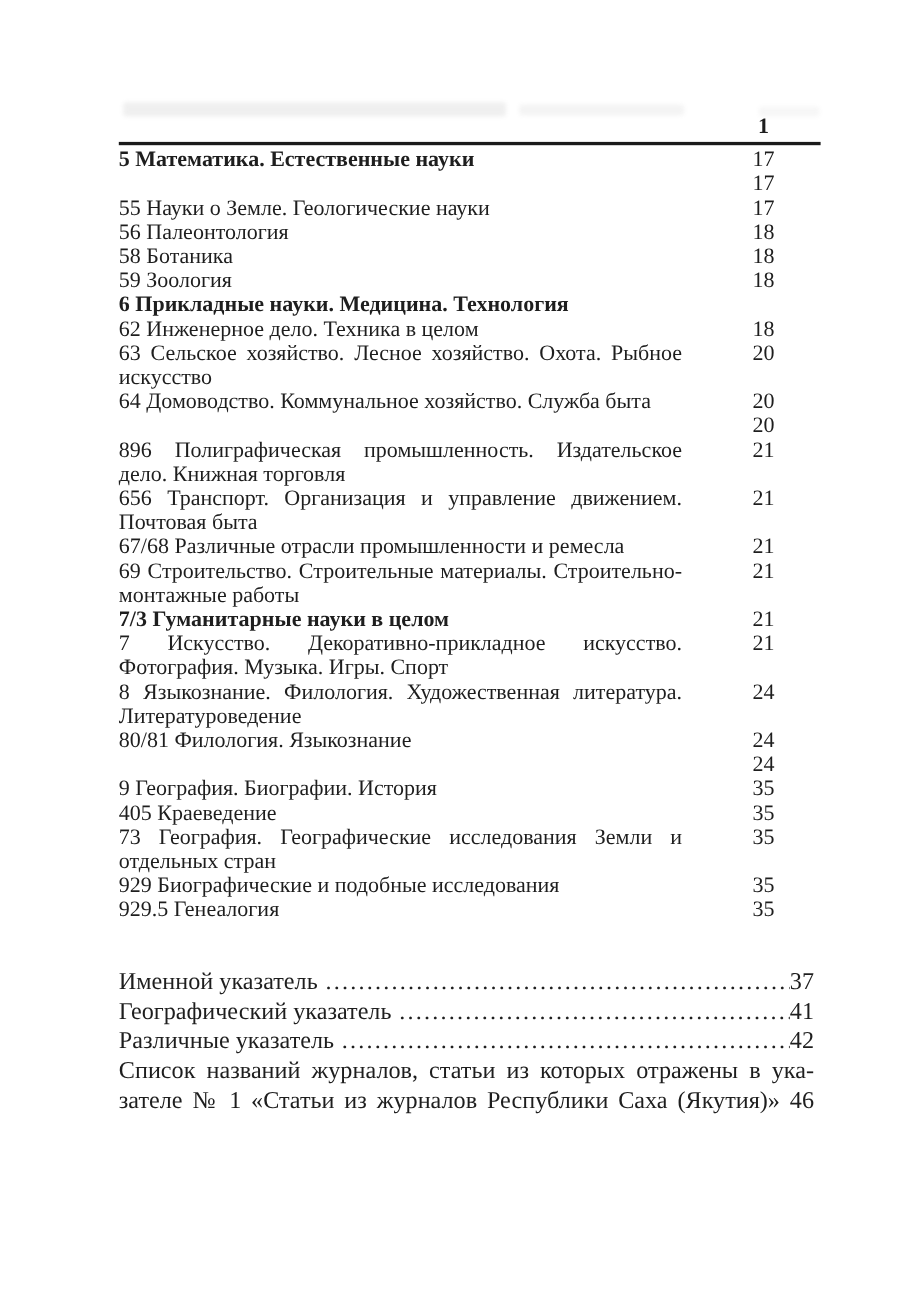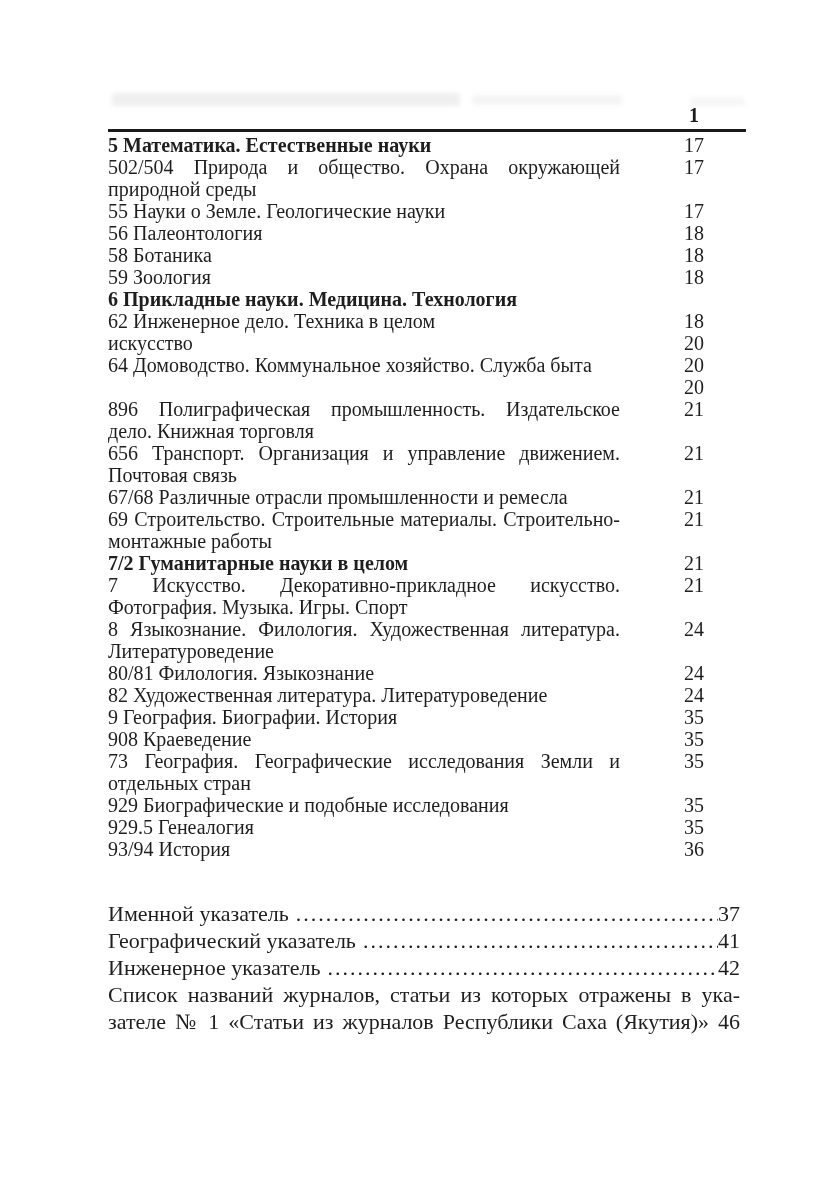--- a/index.html
+++ b/index.html
@@ -65,24 +65,20 @@
 
     <div class="toc" id="toc">
   <div class="toc-row">
     <div class="toc-title bold">
             <div class="toc-line">5 Математика. Естественные науки</div>
           </div>
     <div class="toc-page">17</div>
   </div>
 
   <div class="toc-row">
-    <div class="toc-title">
-            <div class="toc-line just">502/504 Природа и общество. Охрана окружающей</div>
-            <div class="toc-line">природной среды</div>
-          </div>
     <div class="toc-page">17</div>
   </div>
 
   <div class="toc-row">
     <div class="toc-title">
             <div class="toc-line">55 Науки о Земле. Геологические науки</div>
           </div>
     <div class="toc-page">17</div>
   </div>
 
@@ -116,20 +112,21 @@
 
   <div class="toc-row">
     <div class="toc-title">
             <div class="toc-line">62 Инженерное дело. Техника в целом</div>
           </div>
     <div class="toc-page">18</div>
   </div>
 
   <div class="toc-row">
     <div class="toc-title">
+            <div class="toc-line just">63 Сельское хозяйство. Лесное хозяйство. Охота. Рыбное</div>
             <div class="toc-line">искусство</div>
           </div>
     <div class="toc-page">20</div>
   </div>
 
   <div class="toc-row">
     <div class="toc-title">
             <div class="toc-line">64 Домоводство. Коммунальное хозяйство. Служба быта</div>
           </div>
     <div class="toc-page">20</div>
@@ -143,21 +140,21 @@
     <div class="toc-title">
             <div class="toc-line just">896 Полиграфическая промышленность. Издательское</div>
             <div class="toc-line">дело. Книжная торговля</div>
           </div>
     <div class="toc-page">21</div>
   </div>
 
   <div class="toc-row">
     <div class="toc-title">
             <div class="toc-line just">656 Транспорт. Организация и управление движением.</div>
-            <div class="toc-line">Почтовая связь</div>
+            <div class="toc-line">Почтовая быта</div>
           </div>
     <div class="toc-page">21</div>
   </div>
 
   <div class="toc-row">
     <div class="toc-title">
             <div class="toc-line">67/68 Различные отрасли промышленности и ремесла</div>
           </div>
     <div class="toc-page">21</div>
   </div>
@@ -165,21 +162,21 @@
   <div class="toc-row">
     <div class="toc-title">
             <div class="toc-line just">69 Строительство. Строительные материалы. Строительно-</div>
             <div class="toc-line">монтажные работы</div>
           </div>
     <div class="toc-page">21</div>
   </div>
 
   <div class="toc-row">
     <div class="toc-title bold">
-            <div class="toc-line">7/2 Гуманитарные науки в целом</div>
+            <div class="toc-line">7/3 Гуманитарные науки в целом</div>
           </div>
     <div class="toc-page">21</div>
   </div>
 
   <div class="toc-row">
     <div class="toc-title">
             <div class="toc-line just">7 Искусство. Декоративно-прикладное искусство.</div>
             <div class="toc-line">Фотография. Музыка. Игры. Спорт</div>
           </div>
     <div class="toc-page">21</div>
@@ -194,36 +191,33 @@
   </div>
 
   <div class="toc-row">
     <div class="toc-title">
             <div class="toc-line">80/81 Филология. Языкознание</div>
           </div>
     <div class="toc-page">24</div>
   </div>
 
   <div class="toc-row">
-    <div class="toc-title">
-            <div class="toc-line">82 Художественная литература. Литературоведение</div>
-          </div>
     <div class="toc-page">24</div>
   </div>
 
   <div class="toc-row">
     <div class="toc-title">
             <div class="toc-line">9 География. Биографии. История</div>
           </div>
     <div class="toc-page">35</div>
   </div>
 
   <div class="toc-row">
     <div class="toc-title">
-            <div class="toc-line">908 Краеведение</div>
+            <div class="toc-line">405 Краеведение</div>
           </div>
     <div class="toc-page">35</div>
   </div>
 
   <div class="toc-row">
     <div class="toc-title">
             <div class="toc-line just">73 География. Географические исследования Земли и</div>
             <div class="toc-line">отдельных стран</div>
           </div>
     <div class="toc-page">35</div>
@@ -236,43 +230,37 @@
     <div class="toc-page">35</div>
   </div>
 
   <div class="toc-row">
     <div class="toc-title">
             <div class="toc-line">929.5 Генеалогия</div>
           </div>
     <div class="toc-page">35</div>
   </div>
 
-  <div class="toc-row">
-    <div class="toc-title">
-            <div class="toc-line">93/94 История</div>
-          </div>
-    <div class="toc-page">36</div>
-  </div>
 </div>
 
     <div class="index" id="index">
   <div class="idx-row">
     <span class="idx-label">Именной указатель</span>
     <span class="idx-dots"></span>
     <span class="idx-page">37</span>
   </div>
 
   <div class="idx-row">
     <span class="idx-label">Географический указатель</span>
     <span class="idx-dots"></span>
     <span class="idx-page">41</span>
   </div>
 
   <div class="idx-row">
-    <span class="idx-label">Инженерное указатель</span>
+    <span class="idx-label">Различные указатель</span>
     <span class="idx-dots"></span>
     <span class="idx-page">42</span>
   </div>
 <div class="jl-line"><span>Список названий журналов, статьи из которых отражены в ука-</span></div>
         <div class="jl-line"><span>зателе № 1 «Статьи из журналов Республики Саха (Якутия)»</span> <span class="idx-page">46</span></div>
       </div>
   </div>
 </div>
 
 </body></html>

